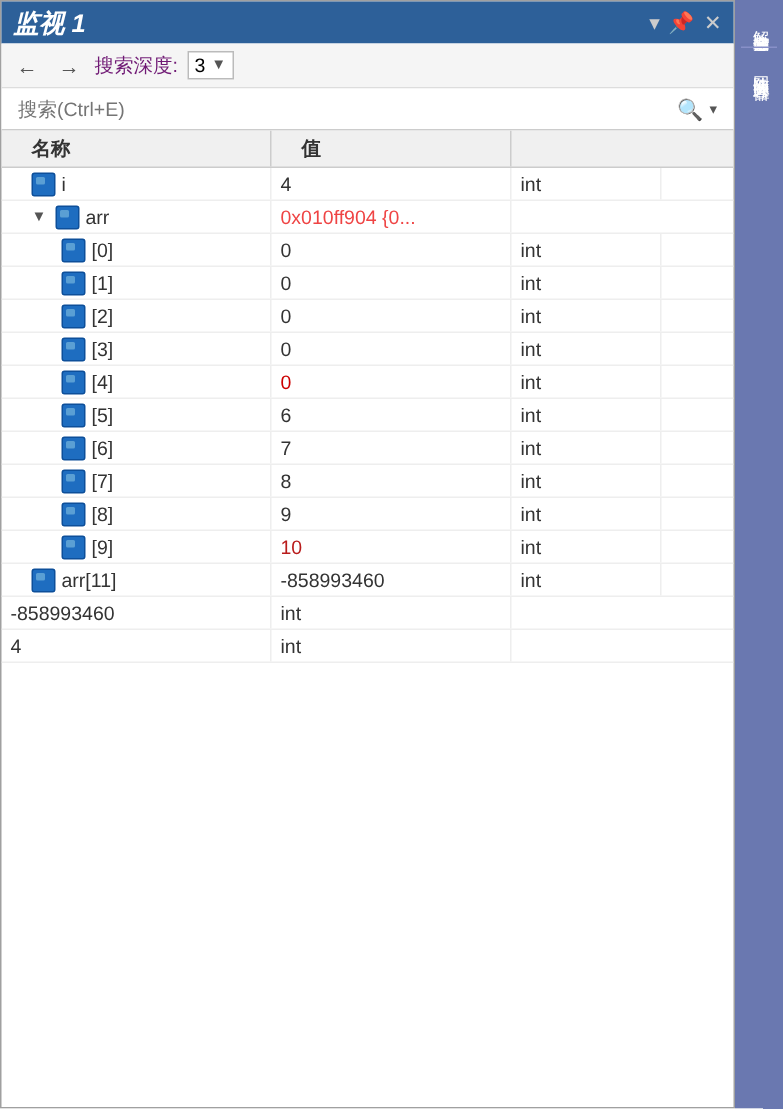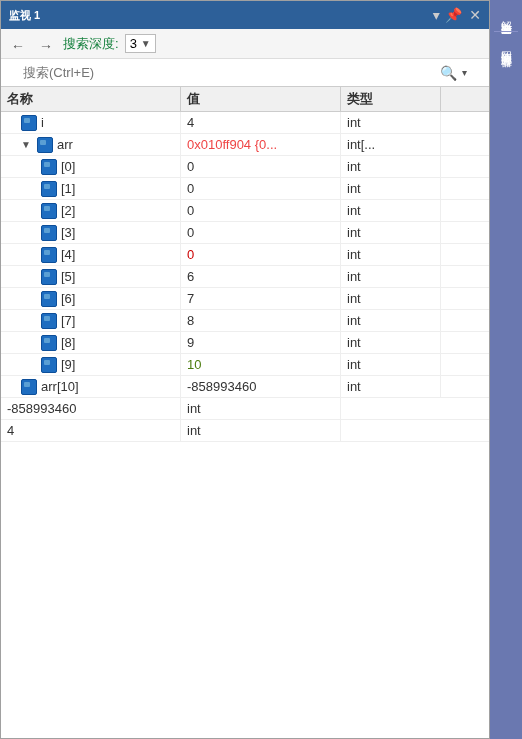--- a/index.html
+++ b/index.html
@@ -26,22 +26,23 @@
     .title-bar {
       background: #2d6099;
       color: white;
       padding: 4px 8px;
       display: flex;
       align-items: center;
       justify-content: space-between;
       height: 28px;
     }
     .title-bar-title {
-      font-size: 11px;
+      font-size: 17px;
       font-weight: bold;
+      font-style: italic;
     }
     .title-bar-controls {
       display: flex;
       gap: 6px;
       align-items: center;
     }
     .title-bar-controls span {
       color: #ccc;
       font-size: 14px;
       cursor: pointer;
@@ -60,21 +61,21 @@
     .toolbar-btn {
       background: none;
       border: none;
       cursor: pointer;
       font-size: 14px;
       color: #555;
       padding: 2px 4px;
     }
     .toolbar-label {
       font-size: 13px;
-      color: #15803d;
+      color: #701a75;
     }
     .toolbar-select {
       display: flex;
       align-items: center;
       border: 1px solid #bbb;
       background: white;
       padding: 1px 4px;
       font-size: 13px;
       cursor: pointer;
     }
@@ -85,21 +86,21 @@
       font-size: 10px;
       color: #555;
     }
 
     
     .search-bar {
       background: #fff;
       border-bottom: 1px solid #ccc;
       display: flex;
       align-items: center;
-      padding: 3px 22px;
+      padding: 3px 11px;
       height: 28px;
     }
     .search-input {
       flex: 1;
       border: none;
       outline: none;
       font-size: 13px;
       color: #999;
       background: transparent;
     }
@@ -125,21 +126,21 @@
     .table-header {
       display: grid;
       grid-template-columns: 180px 160px 100px 20px;
       background: #f0f0f0;
       border-bottom: 1px solid #ccc;
       position: sticky;
       top: 0;
       z-index: 1;
     }
     .table-header-cell {
-      padding: 3px 6px;
+      padding: 3px 20px;
       font-weight: bold;
       font-size: 13px;
       color: #333;
       border-right: 1px solid #ccc;
     }
 
     .table-body {
       width: 100%;
     }
     .table-row {
@@ -257,21 +258,20 @@
   <div class="search-bar">
     <input class="search-input" type="text" placeholder="搜索(Ctrl+E)" style="">
     <span class="search-icon">🔍</span>
     <span class="search-dropdown-btn">▾</span>
   </div>
 
   <div class="watch-table">
     <div class="table-header">
       <div class="table-header-cell">名称</div>
       <div class="table-header-cell">值</div>
-      <div class="table-header-cell">类型</div>
     </div>
     <div class="table-body" id="table-body">
     <div class="table-row">
           <div class="table-cell cell-name indent-1">
             <span class="cube-icon"></span>
             <span>i</span>
           </div>
           <div class="table-cell">
             <span style="color: rgb(51, 51, 51);">4</span>
           </div>
@@ -281,23 +281,20 @@
         </div>
         <div class="table-row">
           <div class="table-cell cell-name indent-1">
             <span class="expand-arrow">▼</span>
             <span class="cube-icon"></span>
             <span>arr</span>
           </div>
           <div class="table-cell">
             <span style="color: #ef4444;">0x010ff904 {0...</span>
           </div>
-          <div class="table-cell">
-            <span>int[...</span>
-          </div>
         </div>
         <div class="table-row">
           <div class="table-cell cell-name indent-2">
             <span class="cube-icon"></span>
             <span>[0]</span>
           </div>
           <div class="table-cell">
             <span style="color: rgb(51, 51, 51);">0</span>
           </div>
           <div class="table-cell">
@@ -399,30 +396,30 @@
           <div class="table-cell">
             <span>int</span>
           </div>
         </div>
         <div class="table-row">
           <div class="table-cell cell-name indent-2">
             <span class="cube-icon"></span>
             <span>[9]</span>
           </div>
           <div class="table-cell">
-            <span style="color: #4d7c0f;">10</span>
+            <span style="color: #b91c1c;">10</span>
           </div>
           <div class="table-cell">
             <span>int</span>
           </div>
         </div>
         <div class="table-row">
           <div class="table-cell cell-name indent-1">
             <span class="cube-icon"></span>
-            <span>arr[10]</span>
+            <span>arr[11]</span>
           </div>
           <div class="table-cell">
             <span style="color: rgb(51, 51, 51);">-858993460</span>
           </div>
           <div class="table-cell">
             <span>int</span>
           </div>
         </div>
         <div class="table-row">
           <div class="table-cell">

